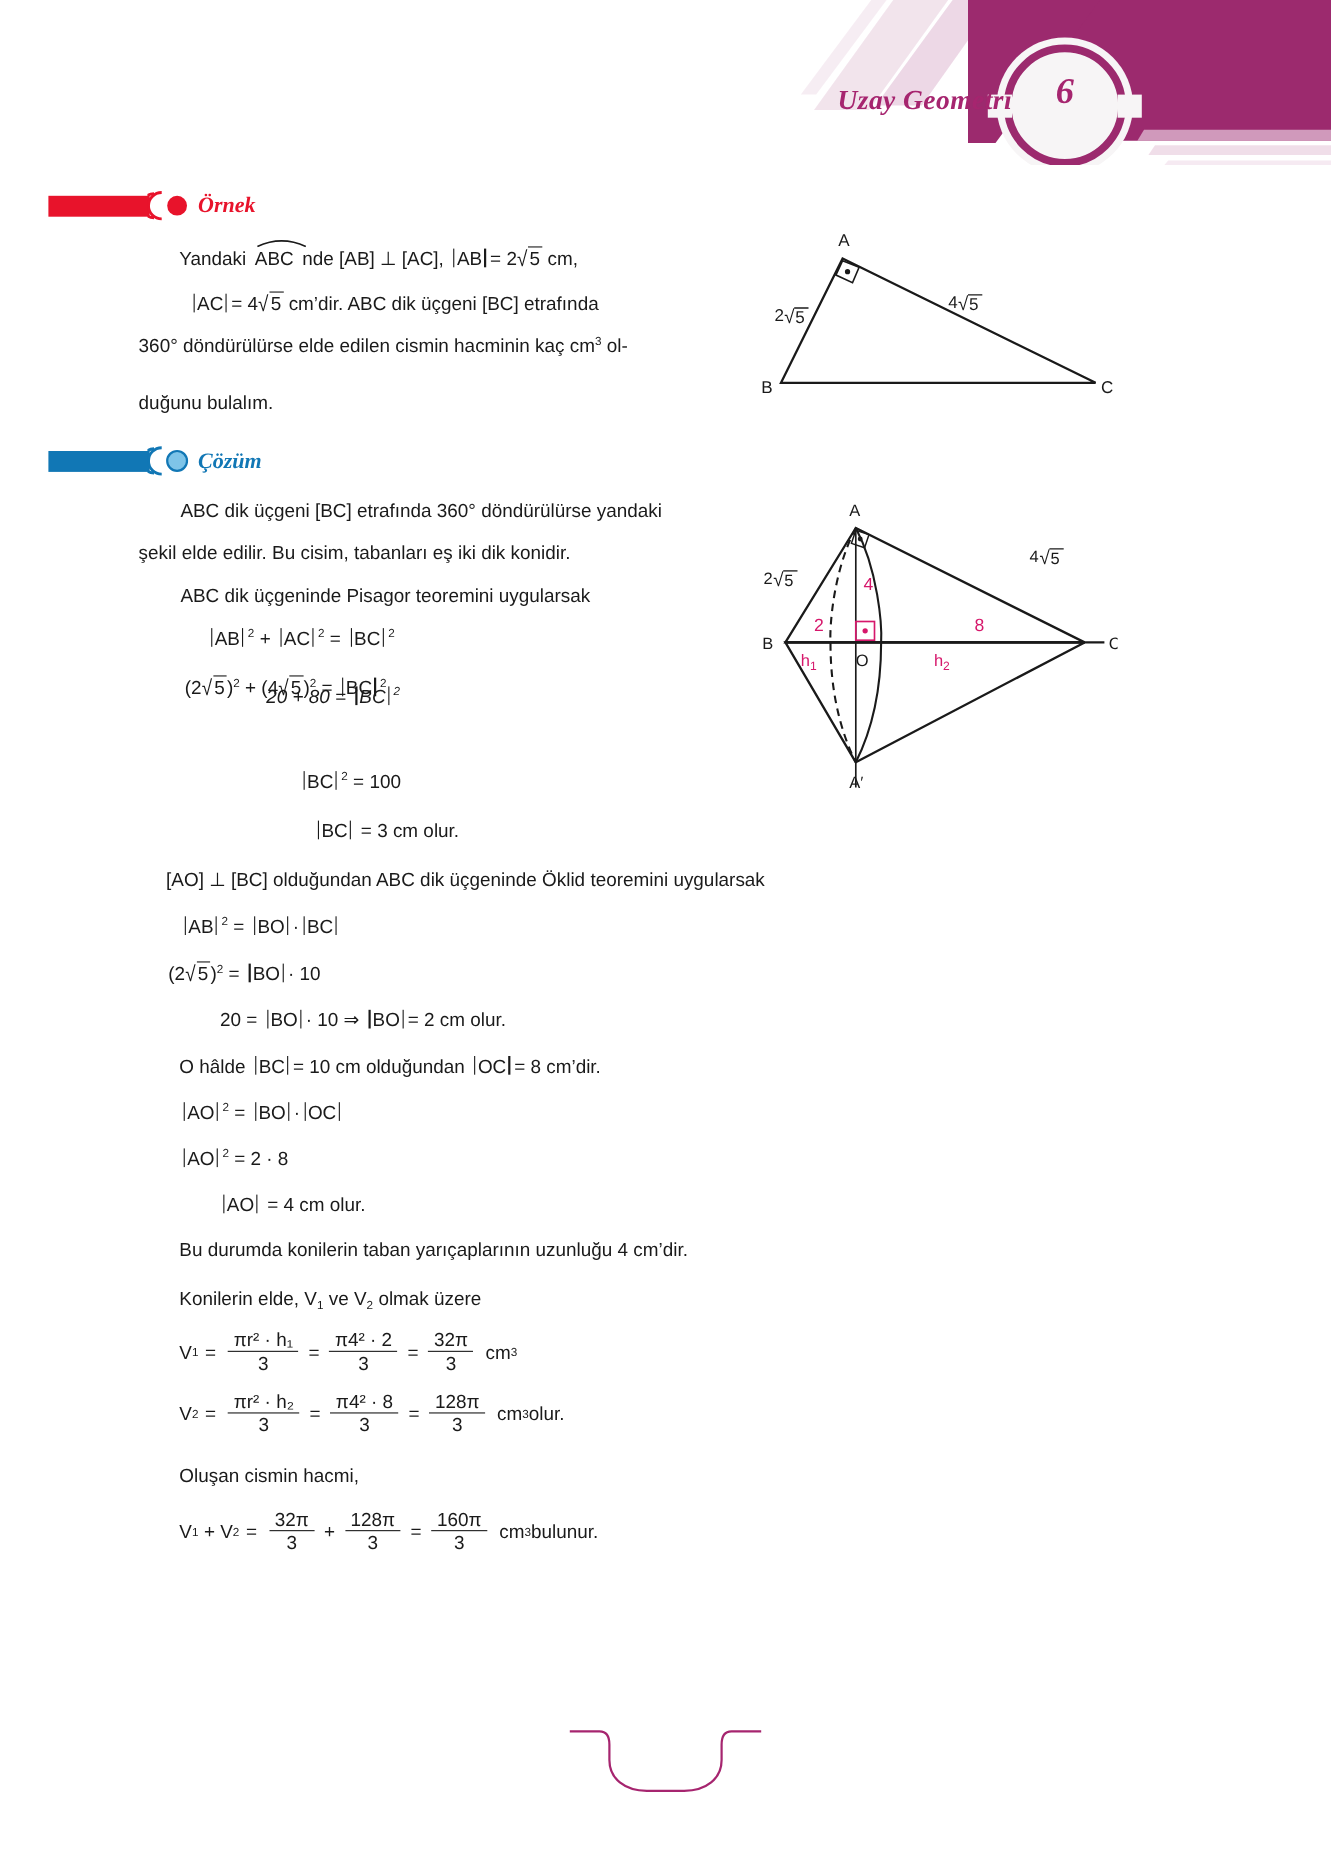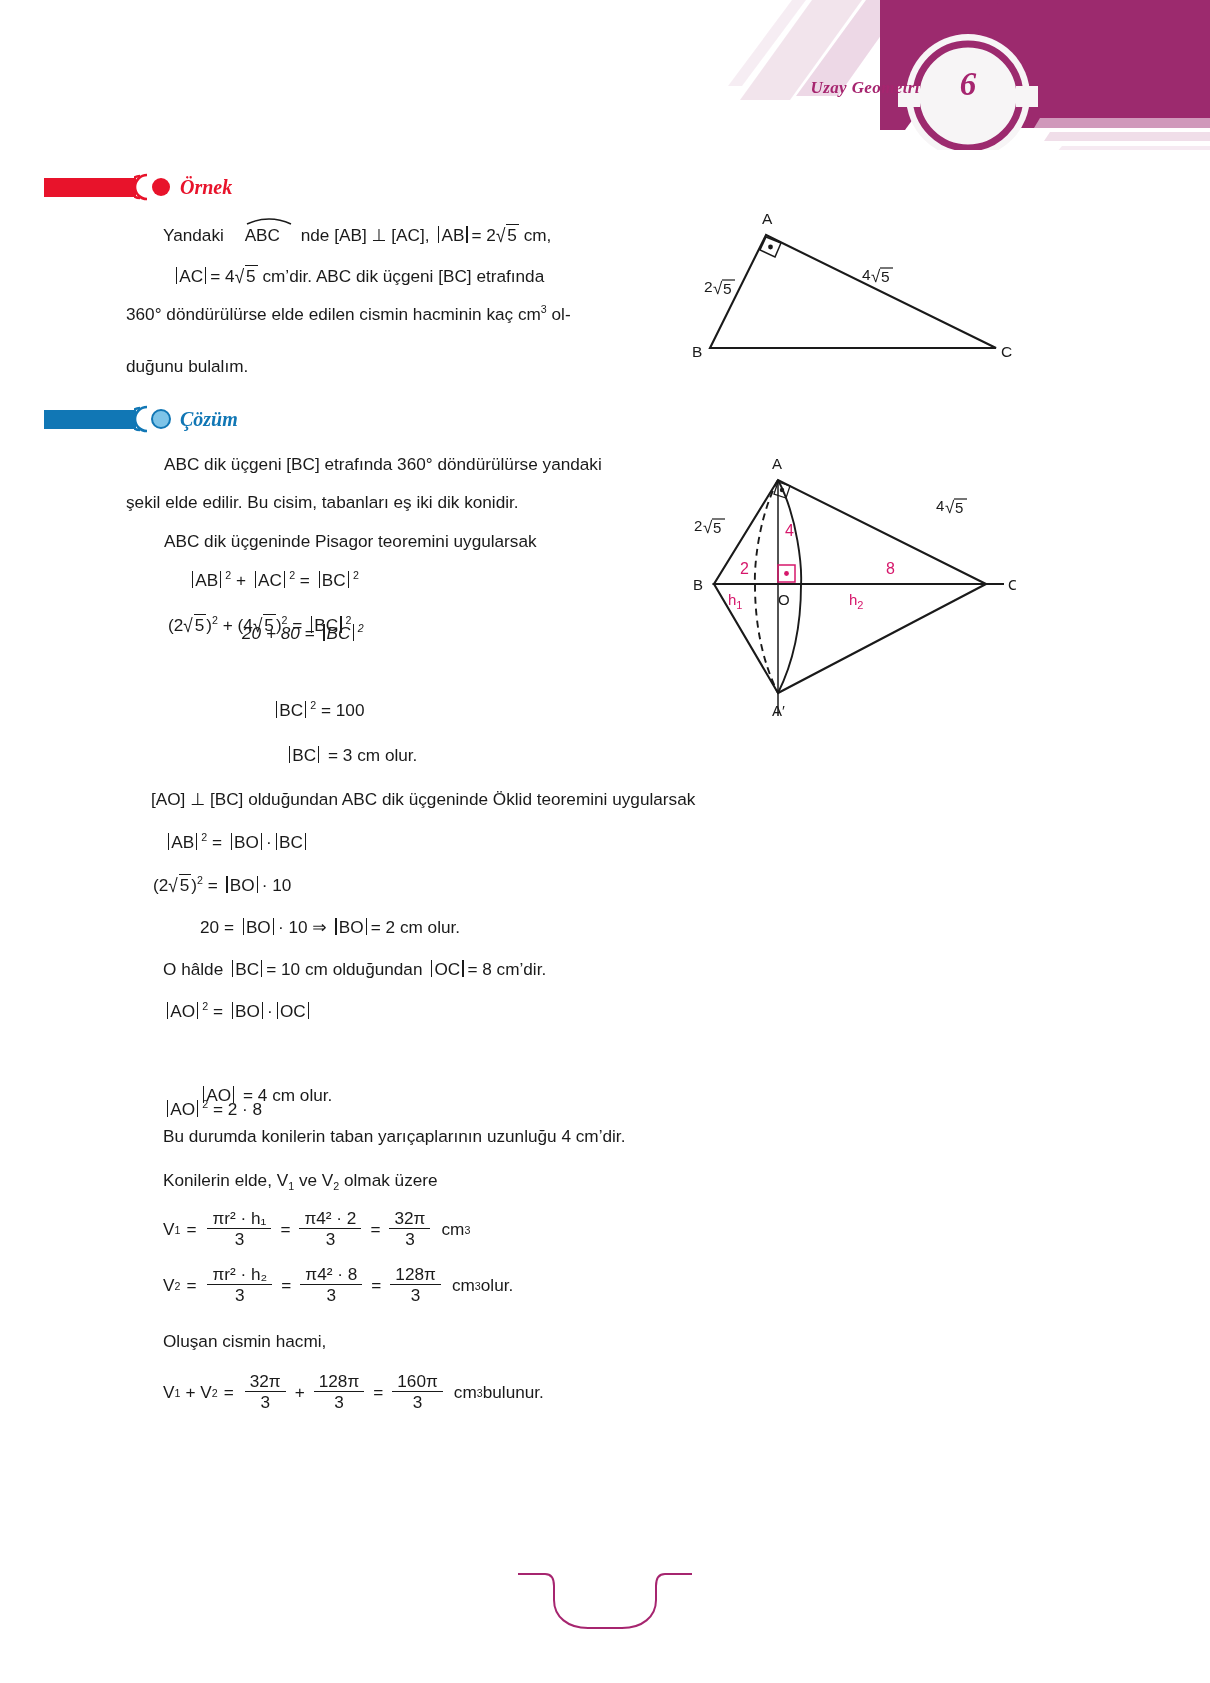--- a/index.html
+++ b/index.html
@@ -13,21 +13,21 @@
   }
   .page{position:relative;width:1210px;height:1683px;}
 
   
   .header{position:absolute;top:0;left:0;width:1210px;height:150px;overflow:hidden;}
   .hdr-svg{position:absolute;top:0;left:0;}
   .hdr-title{
     position:absolute; right:290px; top:78px;
     font-family:"Liberation Serif", serif;
     font-style:italic; font-weight:bold;
-    font-size:17px; letter-spacing:0.4px;
+    font-size:25px; letter-spacing:0.4px;
     color:#a6256f; white-space:nowrap;
   }
   .hdr-num{
     position:absolute; left:935px; top:66px;
     width:66px; text-align:center;
     font-family:"Liberation Serif", serif;
     font-style:italic; font-weight:bold;
     font-size:33px; color:#a6256f;
   }
 
@@ -110,21 +110,21 @@
         <path d="M6 4 A11 11 0 0 0 6 26" fill="none" stroke="#e8132b" stroke-width="2.6"></path>
         <path d="M13 3 A12 12 0 0 0 13 27" fill="none" stroke="#e8132b" stroke-width="2.6"></path>
         <circle cx="27" cy="15" r="9" fill="#e8132b"></circle>
       </svg>
     </div>
     <div class="tag-label ornek">Örnek</div>
   </div>
 
   <div class="txt" style="left:163px;top:224px;">
     <span>Yandaki</span>
-    <span style="position:relative;display:inline-block;margin:0 16px;">
+    <span style="position:relative;display:inline-block;margin:0 3px;">
       <svg width="48" height="9" viewBox="0 0 48 9" style="position:absolute;left:0;top:-9px;">
         <path d="M2 8 Q24 -2 46 8" fill="none" stroke="#1a1a1a" stroke-width="1.5"></path>
       </svg>
       <span>ABC</span>
     </span>
     <span>nde</span>
     <span>[AB]</span>
     <span>⊥</span>
     <span>[AC],</span>
     <span class="av"><i class="bar"></i><span>AB</span><i class="bar"></i></span><span>= 2</span><span class="rad"><span class="radsym">√</span><span class="sq">5</span></span>
@@ -244,21 +244,21 @@
     <span class="av"><i class="bar"></i><span>BC</span><i class="bar"></i></span><span>= 10 cm olduğundan</span>
     <span class="av"><i class="bar"></i><span>OC</span><i class="bar"></i></span><span>= 8 cm’dir.</span>
   </div>
 
   <div class="txt" style="left:163px;top:1001px;">
     <span class="av"><i class="bar"></i><span>AO</span><i class="bar"></i></span><sup>2</sup>
     <span>=</span>
     <span class="av"><i class="bar"></i><span>BO</span><i class="bar"></i></span><span>·</span><span class="av"><i class="bar"></i><span>OC</span><i class="bar"></i></span>
   </div>
 
-  <div class="txt" style="left:163px;top:1099px;text-align:center;">
+  <div class="txt" style="left:163px;top:1043px;text-align:center;">
     <span class="av"><i class="bar"></i><span>AO</span><i class="bar"></i></span><sup>2</sup>
     <span>= 2 · 8</span>
   </div>
 
   <div class="txt" style="left:175px;top:1085px;margin-left:24px;">
     <span class="av"><i class="bar"></i><span>AO</span><i class="bar"></i></span>
     <span>= 4 cm olur.</span>
   </div>
 
   <div class="txt" style="left:163px;top:1126px;">Bu durumda konilerin taban yarıçaplarının uzunluğu 4 cm’dir.</div>

